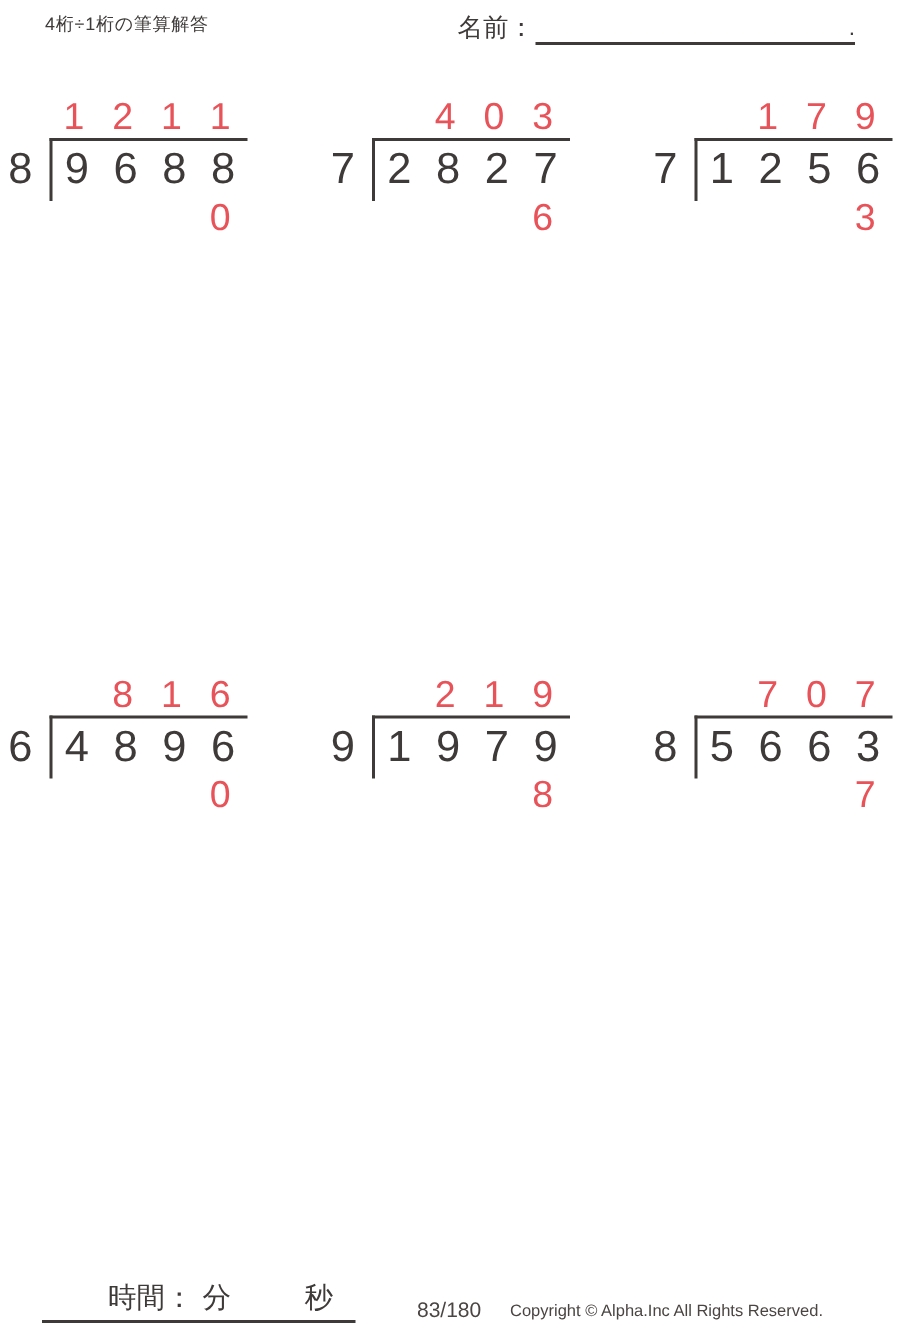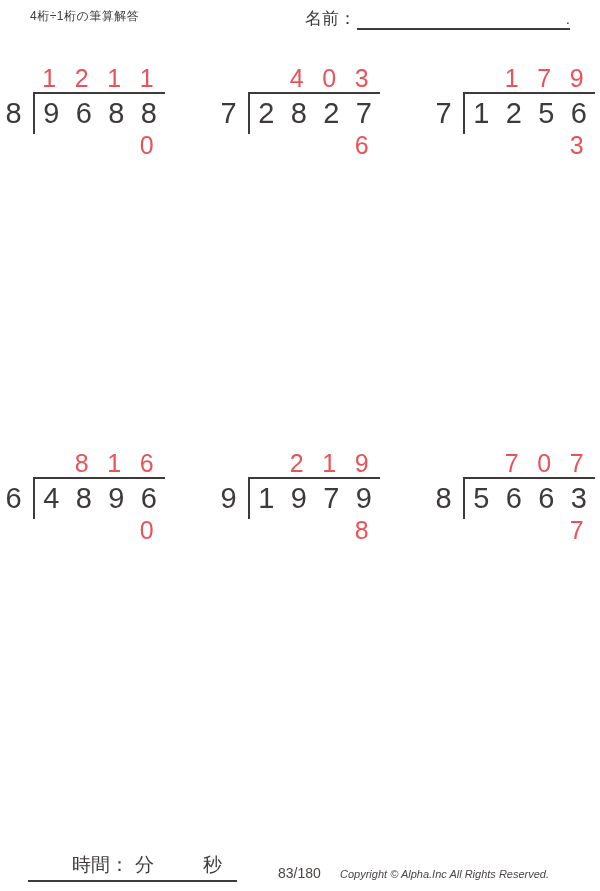--- a/index.html
+++ b/index.html
@@ -99,21 +99,20 @@
   .seconds-label { left: 175px; }
   .page-number {
     left: 278px; top: 865px;
     font-size: 14px;
     color: #4a4543;
   }
   .copyright {
     left: 340px; top: 868px;
     font-size: 11px;
     color: #4a4543;
-    font-style: italic;
   }
 </style>
 </head>
 <body>
 
 <div class="page">
 
   <div class="abs title">4桁÷1桁の筆算解答</div>
 
   <div class="abs name-label">名前：</div>

